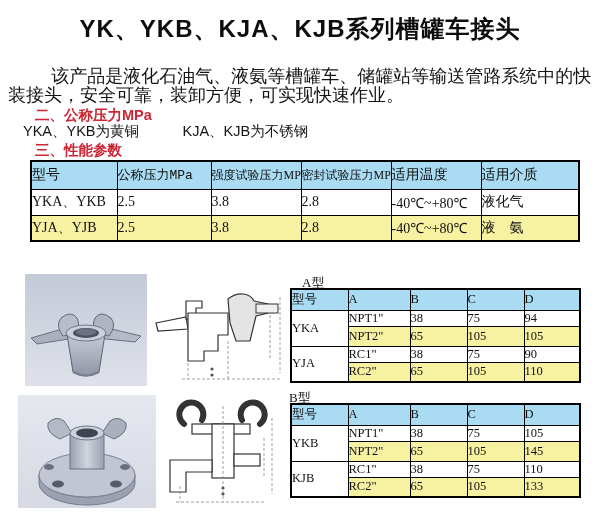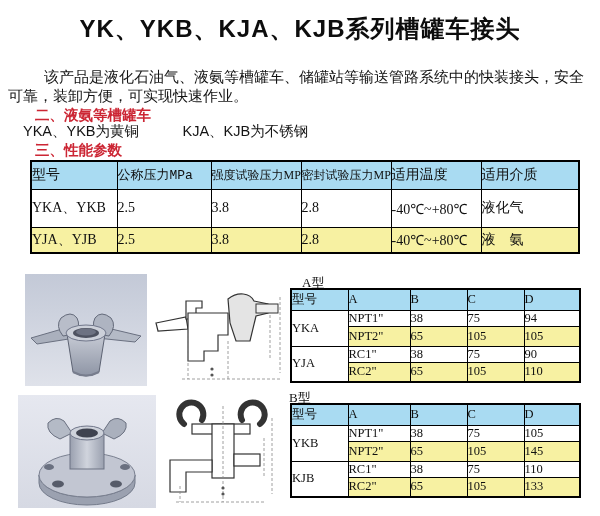--- a/index.html
+++ b/index.html
@@ -14,34 +14,34 @@
   }
   .redh{
     position:absolute;color:#cc2634;font-size:14.5px;font-weight:bold;white-space:nowrap;
   }
   .h-feat{left:35px;top:51px;}
   .h-mat {left:35px;top:106px;}
   .h-perf{left:35px;top:141px;}
   .h-dim {left:45px;top:246px;}
   .para{
     position:absolute;left:8px;top:67px;width:586px;
-    font-size:15px;line-height:19px;text-indent:2.4em;color:#141414;
+    font-size:18px;line-height:19px;text-indent:2.4em;color:#141414;
   }
   .mat-line{
     position:absolute;left:23px;top:122px;font-size:14.5px;color:#141414;white-space:pre;
   }
   table{border-collapse:collapse;table-layout:fixed;text-align:left;color:#101010;}
   table.perf{
     position:absolute;left:30px;top:160px;width:548px;
     font-family:"Liberation Serif",serif;font-size:14px;
     border:2px solid #000;
   }
   table.perf th,table.perf td{border:1px solid #000;padding:0;font-weight:normal;overflow:hidden;white-space:nowrap;}
   table.perf tr.head{height:28px;background:#a9dbf2;}
-  table.perf tr.rw{height:38px;background:#ffffff;}
+  table.perf tr.rw{height:26px;background:#ffffff;}
   table.perf tr.ry{height:26px;background:#f7f1a2;padding-left:36px;}
   th.cond{font-size:12px;}
   th.semi{font-size:13px;font-family:Liberation Mono, monospace;}
 
   .tlabel{
     position:absolute;left:289px;font-family:"Liberation Serif",serif;
     font-size:13px;color:#101010;
   }
   .la{top:274px;margin-left:13px;} .lb{top:389px;}
   table.dim{
@@ -64,21 +64,21 @@
 </style>
 </head>
 <body>
 
 <div class="page">
 
   <div class="title">YK、YKB、KJA、KJB系列槽罐车接头</div>
 
   <div class="para">该产品是液化石油气、液氨等槽罐车、储罐站等输送管路系统中的快装接头，安全可靠，装卸方便，可实现快速作业。</div>
 
-  <div class="redh h-mat">二、液氨等槽罐车</div>
+  <div class="redh h-mat">二、公称压力MPa</div>
   <div class="mat-line">YKA、YKB为黄铜　　　KJA、KJB为不锈钢</div>
 
   <div class="redh h-perf">三、性能参数</div>
 
   <table class="perf">
     <colgroup>
         <col style="width:86px">
         <col style="width:94px">
         <col style="width:90px">
         <col style="width:90px">

